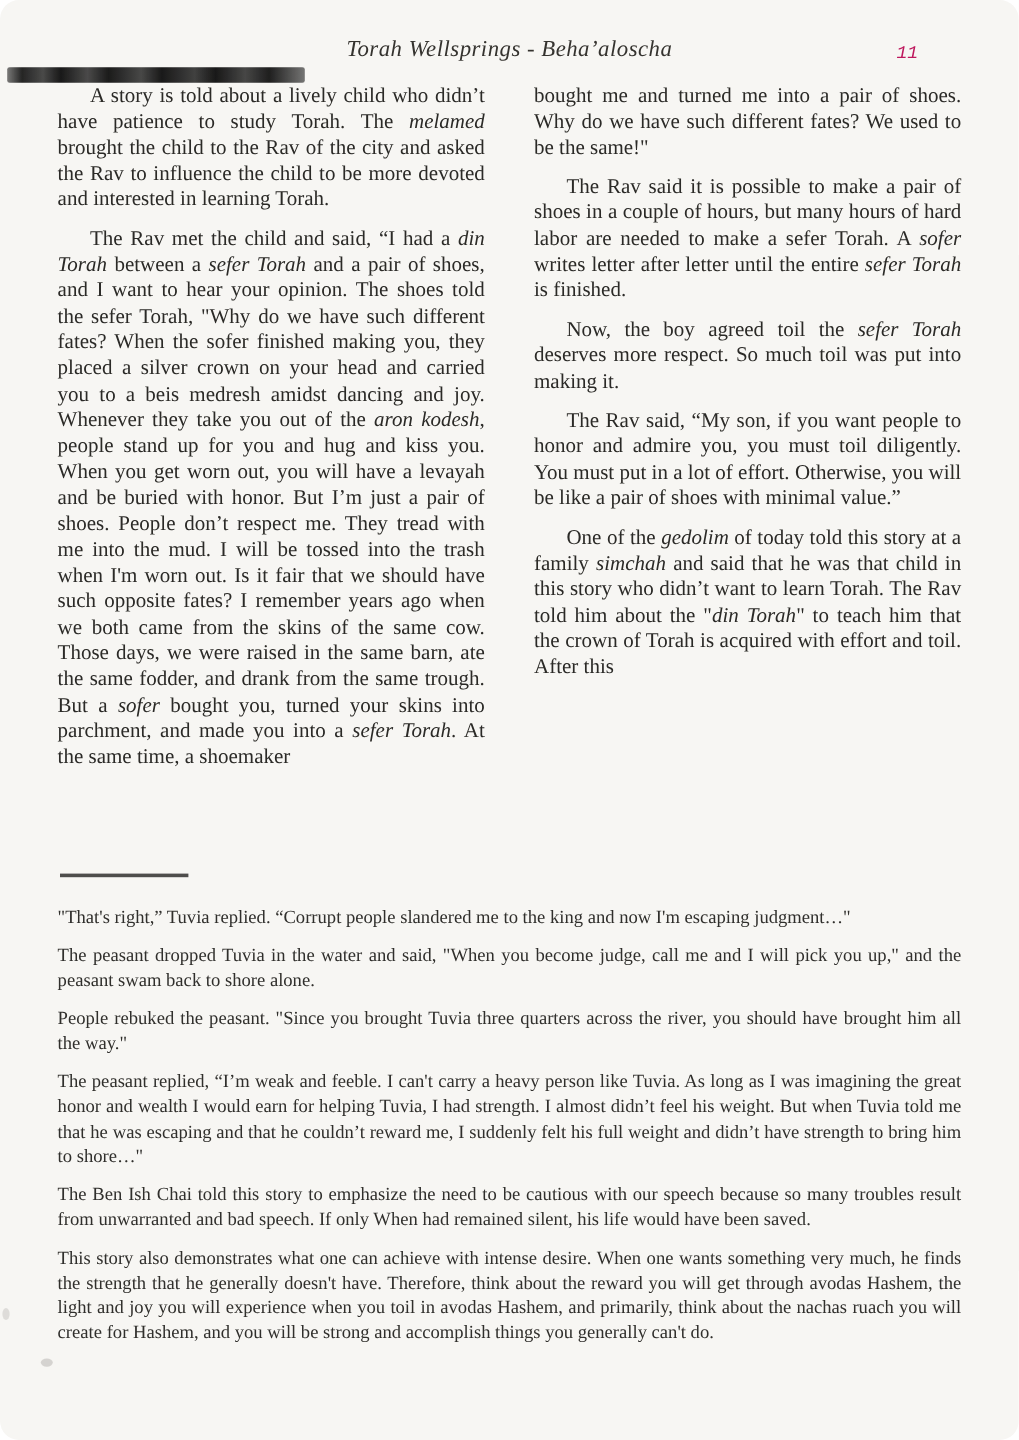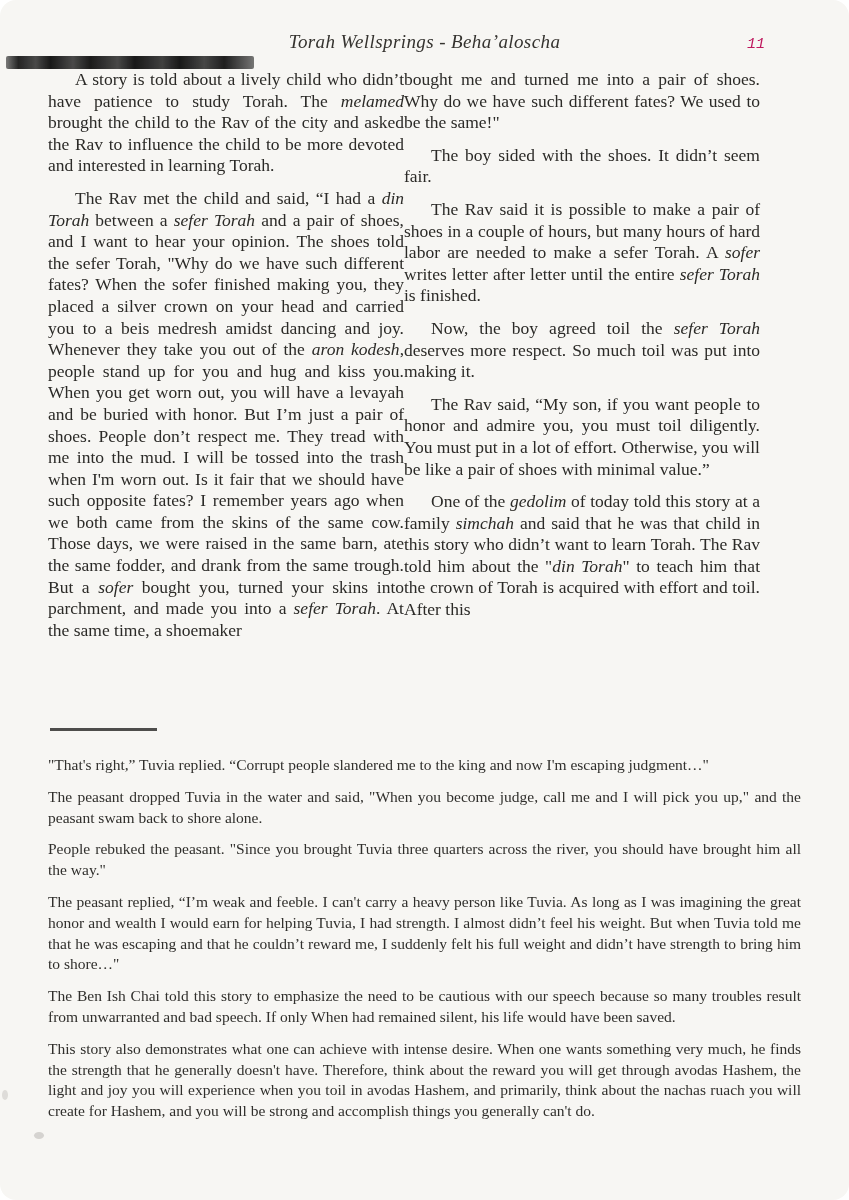--- a/index.html
+++ b/index.html
@@ -38,21 +38,21 @@
       rgba(26,26,26,.8) 80%, rgba(12,12,12,.92) 88%,
       rgba(30,30,30,.6) 100%);
     border-radius:2px;
     filter:blur(.6px);
   }
   .speck{position:absolute;background:#b9b7b2;border-radius:50%;}
   .speck-1{left:34px;top:1132px;width:10px;height:7px;opacity:.55;}
   .speck-2{left:2px;top:1090px;width:6px;height:10px;opacity:.4;}
   .main-columns{
     position:absolute;top:69px;left:48px;right:48px;
-    display:flex;
+    display:flex;gap:41px;
   }
   .col{width:356px;}
   .main-columns p{
     margin:0 0 11px 0;
     font-size:17.5px;
     line-height:21.6px;
     text-align:justify;
   }
   .main-columns p.indent{text-indent:27px;}
   .footnote-block{
@@ -83,21 +83,20 @@
   <div class="speck speck-1"></div>
   <div class="speck speck-2"></div>
 
   <div class="main-columns">
     <div class="col">
         <p class="indent"><span>A story is told about a lively child who didn’t have patience to study Torah. The </span><i>melamed</i><span> brought the child to the Rav of the city and asked the Rav to influence the child to be more devoted and interested in learning Torah.</span></p>
         <p class="indent"><span>The Rav met the child and said, “I had a </span><i>din Torah</i><span> between a </span><i>sefer Torah</i><span> and a pair of shoes, and I want to hear your opinion. The shoes told the sefer Torah, "Why do we have such different fates? When the sofer finished making you, they placed a silver crown on your head and carried you to a beis medresh amidst dancing and joy. Whenever they take you out of the </span><i>aron kodesh</i><span>, people stand up for you and hug and kiss you. When you get worn out, you will have a levayah and be buried with honor. But I’m just a pair of shoes. People don’t respect me. They tread with me into the mud. I will be tossed into the trash when I'm worn out. Is it fair that we should have such opposite fates? I remember years ago when we both came from the skins of the same cow. Those days, we were raised in the same barn, ate the same fodder, and drank from the same trough. But a </span><i>sofer</i><span> bought you, turned your skins into parchment, and made you into a </span><i>sefer Torah</i><span>. At the same time, a shoemaker</span></p>
       </div>
     <div class="col">
         <p><span>bought me and turned me into a pair of shoes. Why do we have such different fates? We used to be the same!"</span></p>
-        <p class="indent"><span>The boy sided with the shoes. It didn’t seem fair.</span></p>
         <p class="indent"><span>The Rav said it is possible to make a pair of shoes in a couple of hours, but many hours of hard labor are needed to make a sefer Torah. A </span><i>sofer</i><span> writes letter after letter until the entire </span><i>sefer Torah</i><span> is finished.</span></p>
         <p class="indent"><span>Now, the boy agreed toil the </span><i>sefer Torah</i><span> deserves more respect. So much toil was put into making it.</span></p>
         <p class="indent"><span>The Rav said, “My son, if you want people to honor and admire you, you must toil diligently. You must put in a lot of effort. Otherwise, you will be like a pair of shoes with minimal value.”</span></p>
         <p class="indent"><span>One of the </span><i>gedolim</i><span> of today told this story at a family </span><i>simchah</i><span> and said that he was that child in this story who didn’t want to learn Torah. The Rav told him about the "</span><i>din Torah</i><span>" to teach him that the crown of Torah is acquired with effort and toil. After this</span></p>
       </div>
   </div>
 
   <div class="footnote-block">
     <div class="footnote-rule"></div>
     <div>

